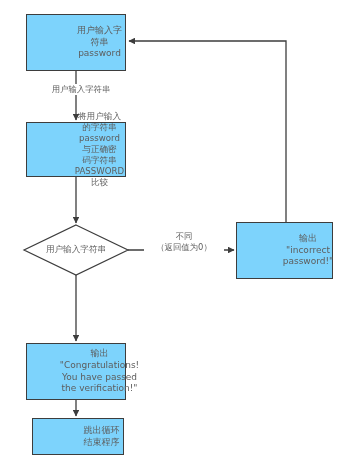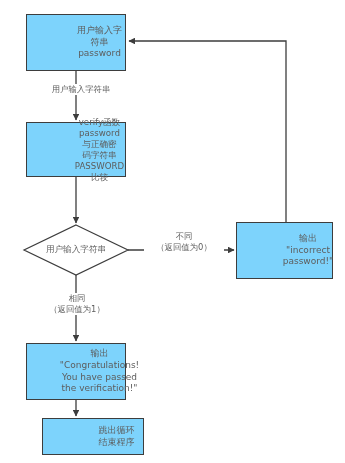--- a/index.html
+++ b/index.html
@@ -45,21 +45,21 @@
   .node .node-text {
     display: block;
     line-height: 1.28;
     white-space: pre-line;
     padding: 0 2px;
   }
   .n-input      { left: 26px;  top: 14px;  width: 100px; height: 57px;  font-size: 9px; }
   .n-compare    { left: 26px;  top: 122px; width: 100px; height: 55px;  font-size: 8.6px; }
   .n-fail       { left: 236px; top: 222px; width: 97px;  height: 57px;  font-size: 9px; }
   .n-success    { left: 26px;  top: 343px; width: 100px; height: 57px;  font-size: 9px; }
-  .n-end        { left: 42px;  top: 418px; width: 102px; height: 37px;  font-size: 9px; }
+  .n-end        { left: 32px;  top: 418px; width: 92px; height: 37px;  font-size: 9px; }
 
   .decision {
     position: absolute;
     left: 24px;
     top: 225px;
     width: 104px;
     height: 50px;
   }
   .decision .dec-label {
     position: absolute;
@@ -116,35 +116,33 @@
   </svg>
 
   <div class="node n-input">
     <span class="node-text">用户输入字符串
 password</span>
   </div>
 
   <div class="edge-label lbl-verify">用户输入字符串</div>
 
   <div class="node n-compare">
-    <span class="node-text">verify函数
+    <span class="node-text">将用户输入的字符串
 password与正确密
 码字符串
 PASSWORD比较</span>
   </div>
 
   <div class="decision">
     <div class="dec-label">用户输入字符串</div>
   </div>
 
   <div class="edge-label lbl-diff">不同
 （返回值为0）</div>
 
-  <div class="edge-label lbl-same">相同
-（返回值为1）</div>
 
   <div class="node n-fail">
     <span class="node-text">输出
 "incorrect
 password!"</span>
   </div>
 
   <div class="node n-success">
     <span class="node-text">输出
 "Congratulations!

